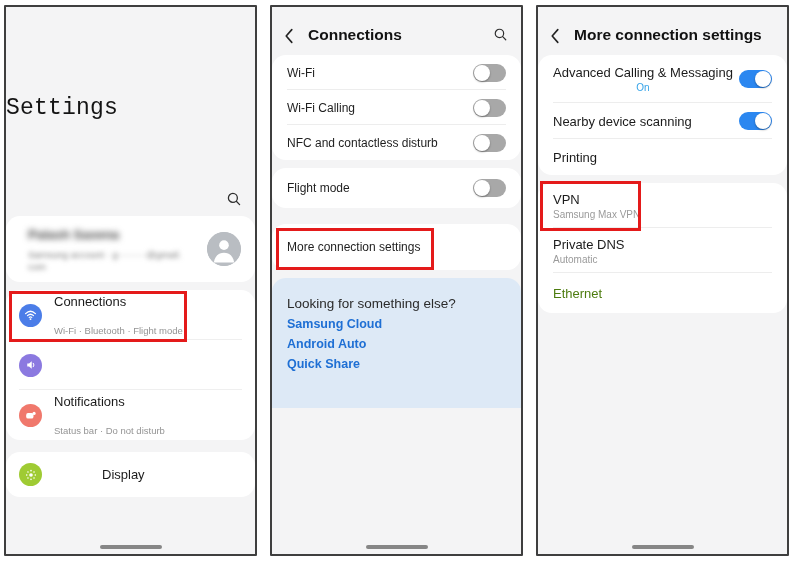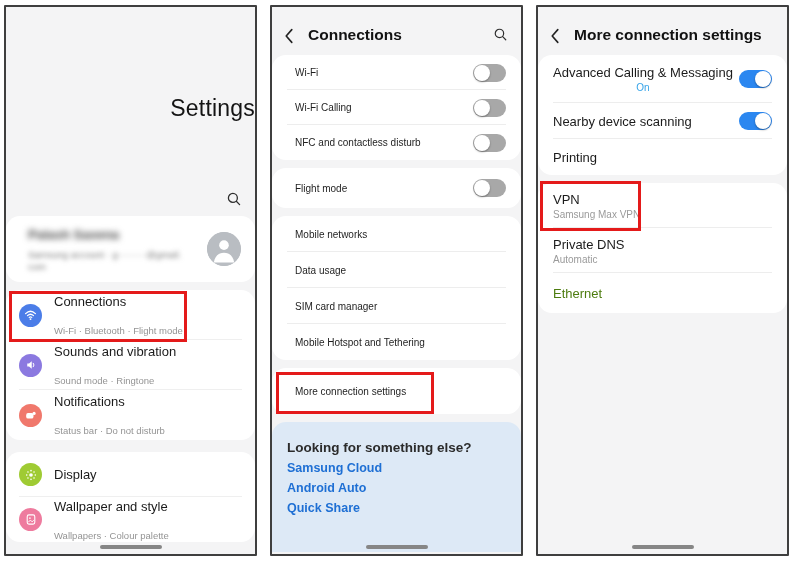--- a/index.html
+++ b/index.html
@@ -21,59 +21,59 @@
   .redbox{position:absolute;border:3px solid #e41a1a;z-index:10;pointer-events:none;}
   .tg{width:33px;height:18px;border-radius:9px;margin-left:auto;position:relative;flex:0 0 auto;}
   .tg.on{background:#2b87f0;}
   .tg.off{background:#a8a8a8;}
   .tg .knob{position:absolute;top:1px;width:16px;height:16px;background:#fff;border-radius:50%;
     box-shadow:0 1px 2px rgba(0,0,0,.35);}
   .tg.on .knob{right:1px;}
   .tg.off .knob{left:1px;}
   
   .p1-top{position:relative;height:209px;}
-  .p1-title{position:absolute;top:88px;left:0;width:100%;text-align:right;
-    font-size:23px;font-weight:500;color:#141414;letter-spacing:.2px;}
+  .p1-title{position:absolute;top:88px;left:0;width:100%;text-align:left;
+    font-size:23px;font-weight:500;color:#141414;letter-spacing:.2px;font-family:Liberation Mono, monospace;}
   .p1-search{position:absolute;right:13px;top:184px;width:16px;height:16px;}
   .profile{height:66px;}
   .pname{position:absolute;left:22px;top:11px;font-size:13px;font-weight:700;color:#4a4a4a;
     filter:blur(3px);}
   .pacct{position:absolute;left:22px;top:33px;font-size:9.5px;color:#777;line-height:12px;
     filter:blur(2.5px);width:165px;}
   .pavatar{position:absolute;right:14px;top:16px;width:34px;height:34px;border-radius:50%;
     overflow:hidden;background:#b9bdc2;}
   .lcard-a{margin-top:8px;}
   .lcard-b{margin-top:12px;}
   .lrow{height:50px;display:flex;align-items:center;padding:0 13px;position:relative;}
-  .lcard-b .lrow{height:45px;}
+  .lcard-b .lrow{height:45px;gap:48px;}
   .card .lrow:not(:last-child)::after{content:"";position:absolute;left:13px;right:13px;
     bottom:0;height:1px;background:#efefef;}
   .lic{width:23px;height:23px;border-radius:50%;display:flex;align-items:center;
     justify-content:center;flex:0 0 auto;margin-right:12px;}
   .ltxt{min-width:0;}
   .lt{font-size:13px;font-weight:500;color:#1b1b1b;line-height:15px;}
   .ls{font-size:9.5px;color:#949494;margin-top:16px;white-space:nowrap;}
   #redbox-left{left:3px;top:1px;width:172px;height:45px;}
   
   .hdr{position:relative;height:48px;}
   .hback{position:absolute;left:12px;top:21px;width:10px;height:16px;}
   .htitle{position:absolute;left:36px;top:19px;font-size:15.5px;font-weight:700;color:#121212;}
   .hsearch{position:absolute;right:13px;top:20px;width:15px;height:15px;}
   .mgap{height:8px;}
   .mrow{height:35px;display:flex;align-items:center;padding:0 15px;position:relative;}
-  .mrow .mlabel{font-size:10px;font-weight:500;color:#1e1e1e;margin-left:8px;}
+  .mrow .mlabel{font-size:12px;font-weight:500;color:#1e1e1e;}
   .card .mrow:not(:last-child)::after{content:"";position:absolute;left:15px;right:15px;
     bottom:0;height:1px;background:#ededed;}
   .mrow.tall{height:40px;text-align:right;}
   .mrow.plain{height:36px;}
   .mcard-more{height:46px;}
   .mcard-more .mrow{height:46px;}
   #redbox-mid{left:4px;top:4px;width:152px;height:36px;}
   .sug{border-radius:14px 14px 0 0;background:#dde9f6;height:130px;}
-  .sug-title{padding:18px 15px 0;font-size:13.5px;color:#2b2b2b;font-weight:700;}
+  .sug-title{padding:18px 15px 0;font-size:13.5px;color:#2b2b2b;font-weight:400;}
   .sug-link{padding:0 15px;margin-top:6px;font-size:12.5px;font-weight:700;color:#1e6fd4;}
   
   .rrow{display:flex;align-items:center;padding:0 15px;position:relative;}
   .rrow .rtxt{min-width:0;}
   .rt{font-size:13px;font-weight:500;color:#1b1b1b;line-height:15px;}
   .rs{font-size:10px;color:#9a9a9a;margin-top:2px;}
   .rs.blue{color:#35a3e8;text-align:center;}
   .rt.disabled{color:#4d7c0f;}
   .card .rrow:not(:last-child)::after{content:"";position:absolute;left:15px;right:15px;
     bottom:0;height:1px;background:#ededed;}
@@ -126,24 +126,20 @@
           <div class="ls">Wi-Fi · Bluetooth · Flight mode</div>
         </div>
       </div>
       <div class="lrow">
         <span class="lic" style="background: rgb(139, 121, 224);">
           <svg width="12" height="12" viewBox="0 0 24 24">
               <path d="M4.5 9.2 v5.6 h3.6 l5.4 4.6 V4.6 L8.1 9.2 z" fill="#fff"></path>
               <path d="M16.6 8.4 a5.4 5.4 0 0 1 0 7.2" stroke="#fff" stroke-width="2" fill="none" stroke-linecap="round"></path>
             </svg>
         </span>
-        <div class="ltxt">
-          <div class="lt">Sounds and vibration</div>
-          <div class="ls">Sound mode · Ringtone</div>
-        </div>
       </div>
       <div class="lrow">
         <span class="lic" style="background: rgb(240, 120, 108);">
           <svg width="13" height="13" viewBox="0 0 24 24">
               <rect x="4" y="7.5" width="13.5" height="10" rx="3.4" fill="#fff"></rect>
               <circle cx="18.6" cy="8.2" r="2.9" fill="#fff"></circle>
             </svg>
         </span>
         <div class="ltxt">
           <div class="lt">Notifications</div>
@@ -164,33 +160,20 @@
               <circle cx="6.8" cy="6.8" r="1.4" fill="#fff"></circle>
               <circle cx="17.2" cy="6.8" r="1.4" fill="#fff"></circle>
               <circle cx="6.8" cy="17.2" r="1.4" fill="#fff"></circle>
               <circle cx="17.2" cy="17.2" r="1.4" fill="#fff"></circle>
             </svg>
         </span>
         <div class="ltxt">
           <div class="lt">Display</div>
         </div>
       </div>
-      <div class="lrow">
-        <span class="lic" style="background: rgb(238, 123, 158);">
-          <svg width="12" height="13" viewBox="0 0 22 24">
-              <rect x="4" y="3.5" width="14" height="17" rx="3.2" fill="none" stroke="#fff" stroke-width="2"></rect>
-              <circle cx="9" cy="9.5" r="1.5" fill="#fff"></circle>
-              <path d="M6.5 16.5 l3.4-3.4 3.2 3.2 2.4-2.4" stroke="#fff" stroke-width="1.8" fill="none" stroke-linecap="round" stroke-linejoin="round"></path>
-            </svg>
-        </span>
-        <div class="ltxt">
-          <div class="lt">Wallpaper and style</div>
-          <div class="ls">Wallpapers · Colour palette</div>
-        </div>
-      </div>
     </div>
 
     <span class="pill"></span>
   </div>
 
   <div class="phone">
     <div class="hdr">
       <span class="hback">
         <svg width="10" height="16" viewBox="0 0 12 20">
             <path d="M9.5 2 L2.5 10 L9.5 18" stroke="#222" stroke-width="2" fill="none" stroke-linecap="round" stroke-linejoin="round"></path>
@@ -230,34 +213,20 @@
     <div class="card">
       <div class="mrow tall">
         <span class="mlabel">Flight mode</span>
         <span class="tg off">
             <span class="knob"></span>
           </span>
       </div>
     </div>
 
     <div class="mgap"></div>
-    <div class="card">
-      <div class="mrow plain">
-        <span class="mlabel">Mobile networks</span>
-      </div>
-      <div class="mrow plain">
-        <span class="mlabel">Data usage</span>
-      </div>
-      <div class="mrow plain">
-        <span class="mlabel">SIM card manager</span>
-      </div>
-      <div class="mrow plain">
-        <span class="mlabel">Mobile Hotspot and Tethering</span>
-      </div>
-    </div>
 
     <div class="mgap"></div>
     <div class="card mcard-more">
       <span class="redbox" id="redbox-mid"></span>
       <div class="mrow">
         <span class="mlabel">More connection settings</span>
       </div>
     </div>
 
     <div class="mgap"></div>

